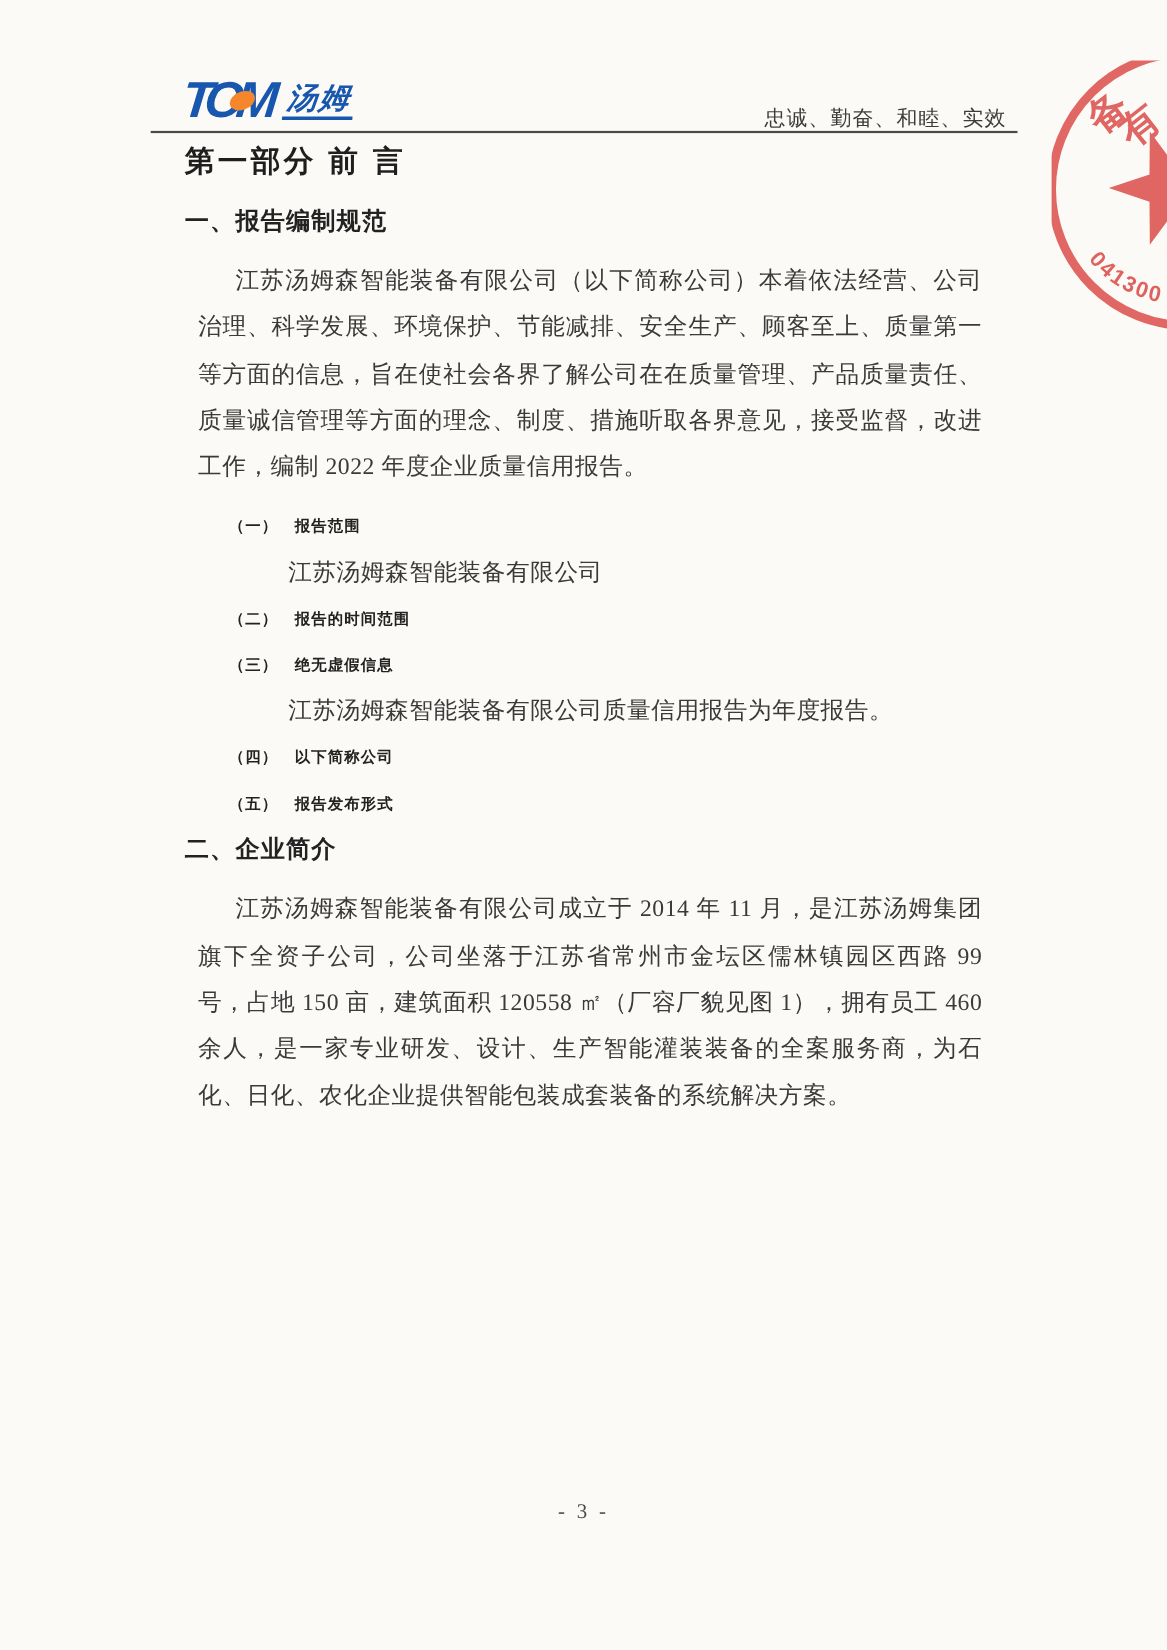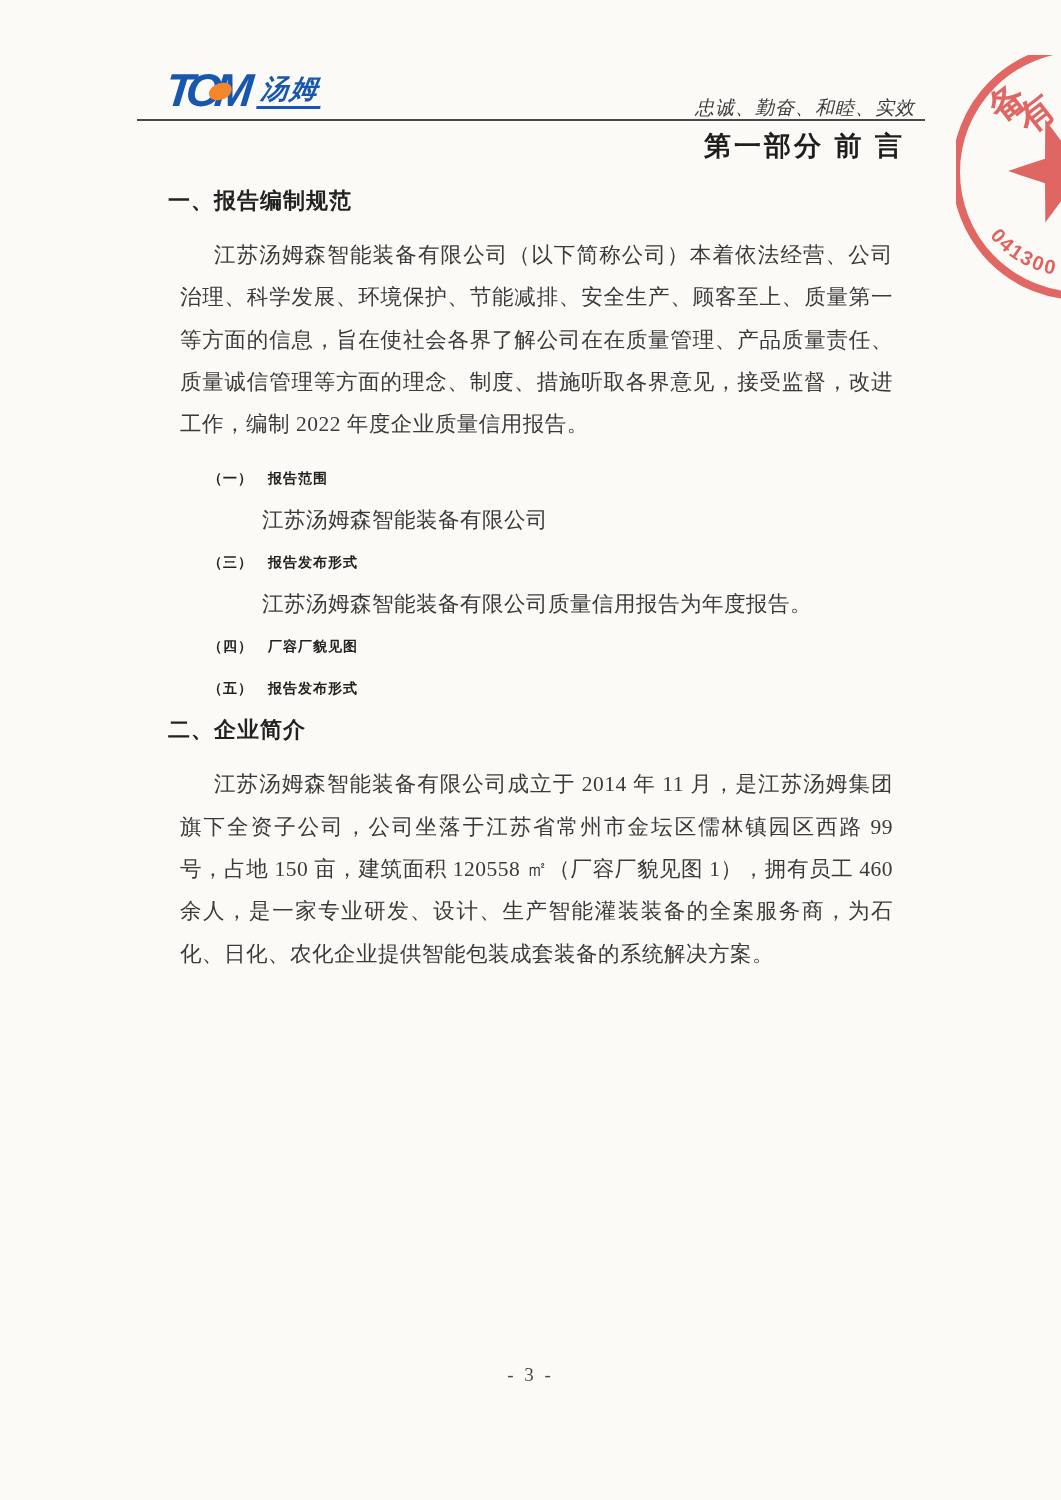--- a/index.html
+++ b/index.html
@@ -46,40 +46,40 @@
   }
   .logo-cjk {
     font-family:"Liberation Sans", sans-serif;
     font-weight:bold; font-style:italic;
     font-size:27px; line-height:28px;
     color:#1857ae; letter-spacing:2px;
   }
   .motto {
     position:absolute; top:95px; right:146px;
     font-family:"Liberation Sans", sans-serif;
-    font-size:19px; color:#3c3c3c; letter-spacing:1px;font-style:italic;
+    font-size:19px; color:#3c3c3c; letter-spacing:1px;
   }
   .header-rule {
     position:absolute; left:137px; top:119px;
     width:788px; height:2px; background:#4a4a4a;
   }
 
   
   .stamp {
     position:absolute; top:55px; right:0;
     width:105px; height:255px;
     pointer-events:none;
   }
 
   
   .content {
     position:absolute; left:168px; top:126px; width:737px;
   }
   .doc-title {
-    text-align:right;
+    text-align:left;
     font-family:"Liberation Sans", sans-serif;
     font-weight:bold; font-size:27px; color:#1e1e1e;
     letter-spacing:3px;
     line-height:40px; margin:0 0 14px 0;
   }
   .h1 {
     font-family:Liberation Serif, serif;
     font-weight:bold; font-size:22px; color:#222;
     line-height:42px; margin:0; letter-spacing:1px;
   }
@@ -136,23 +136,24 @@
     </text>
   </svg>
 
   <div class="content">
     <div class="doc-title">第一部分 前 言</div>
 
     <div class="h1">一、报告编制规范</div>
     <p class="p">江苏汤姆森智能装备有限公司（以下简称公司）本着依法经营、公司治理、科学发展、环境保护、节能减排、安全生产、顾客至上、质量第一等方面的信息，旨在使社会各界了解公司在在质量管理、产品质量责任、质量诚信管理等方面的理念、制度、措施听取各界意见，接受监督，改进工作，编制 2022 年度企业质量信用报告。</p>
     <div class="h2">（一）　报告范围</div>
     <div class="sub">江苏汤姆森智能装备有限公司</div>
-    <div class="h2">（三）　报告发布形式</div>
+    <div class="h2">（二）　报告的时间范围</div>
+    <div class="h2">（三）　绝无虚假信息</div>
     <div class="sub">江苏汤姆森智能装备有限公司质量信用报告为年度报告。</div>
-    <div class="h2">（四）　厂容厂貌见图</div>
+    <div class="h2">（四）　以下简称公司</div>
     <div class="h2">（五）　报告发布形式</div>
     <div class="h1">二、企业简介</div>
     <p class="p">江苏汤姆森智能装备有限公司成立于 2014 年 11 月，是江苏汤姆集团旗下全资子公司，公司坐落于江苏省常州市金坛区儒林镇园区西路 99 号，占地 150 亩，建筑面积 120558 ㎡（厂容厂貌见图 1），拥有员工 460 余人，是一家专业研发、设计、生产智能灌装装备的全案服务商，为石化、日化、农化企业提供智能包装成套装备的系统解决方案。</p>
   </div>
 
   <div class="page-num">- 3 -</div>
 
 </div>
 
 </body></html>

